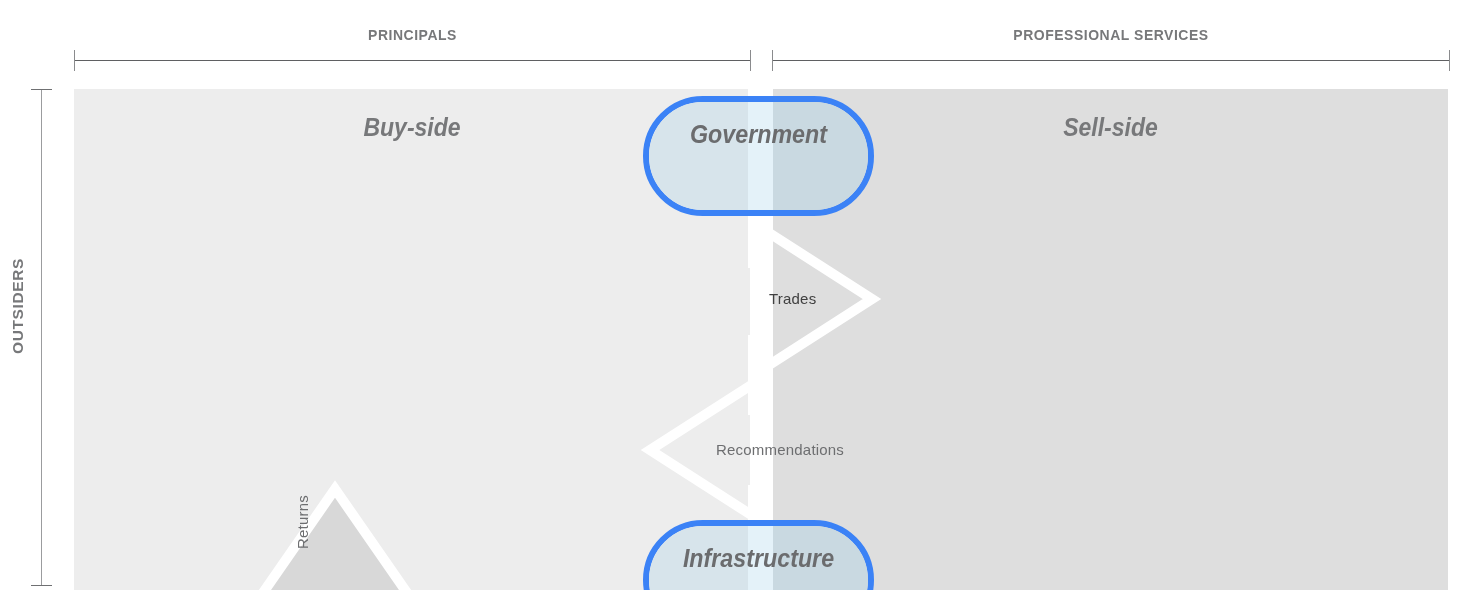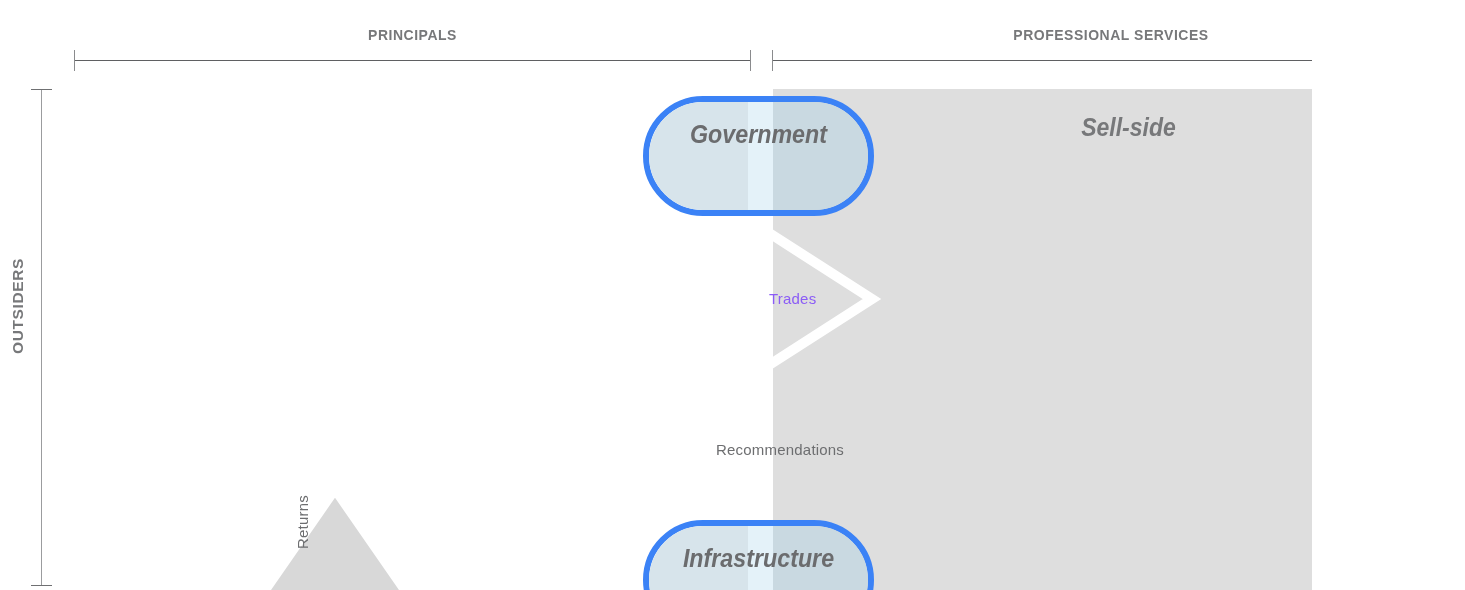--- a/index.html
+++ b/index.html
@@ -8,21 +8,21 @@
     padding: 0;
     background: #ffffff;
   }
   body {
     font-family: "Liberation Sans", sans-serif;
     -webkit-font-smoothing: antialiased;
   }
 
   #stage {
     position: relative;
-    width: 1312px;
+    width: 1465px;
     height: 590px;
     background: #ffffff;
     overflow: hidden;
   }
 
   
   .group-title {
     position: absolute;
     top: 26px;
     font-family: "Liberation Sans", sans-serif;
@@ -212,40 +212,43 @@
   <div class="bracket-tick-v" id="tick-p-left"></div>
   <div class="bracket-tick-v" id="tick-p-right"></div>
   <div class="bracket-tick-v" id="tick-s-left"></div>
   <div class="bracket-tick-v" id="tick-s-right"></div>
 
   <div id="axis-line-v"></div>
   <div class="axis-tick-h" id="axis-tick-top"></div>
   <div class="axis-tick-h" id="axis-tick-bottom"></div>
   <div id="axis-label-outsiders" style="color: rgb(119, 120, 122);">OUTSIDERS</div>
 
-
-  <div class="panel" id="panel-sellside" style="background: rgb(222, 222, 222); padding-left: 12px;">
+  <div class="panel" id="panel-buyside" style="background: rgb(237, 237, 237);">
+    <div class="panel-title" style="color: rgb(119, 120, 122);">Buy-side</div>
+  </div>
+
+  <div class="panel" id="panel-sellside" style="background: rgb(222, 222, 222);">
     <div class="panel-title" style="color: rgb(119, 120, 122);">Sell-side</div>
   </div>
 
   <svg id="flow-layer" viewBox="0 0 1465 590">
 
     <path d="M 752 222 L 872 299 L 752 376" fill="none" stroke="#ffffff" stroke-width="10" stroke-linejoin="miter" stroke-linecap="butt"></path>
 
     <path d="M 770 373 L 650 450 L 770 527" fill="none" stroke="#ffffff" stroke-width="10" stroke-linejoin="miter" stroke-linecap="butt"></path>
 
     <path d="M 258 600 L 335 489 L 412 600" fill="#d8d8d8" stroke="#ffffff" stroke-width="10" stroke-linejoin="miter" stroke-linecap="butt"></path>
   </svg>
 
   <div class="spine-bar" id="spine-top"></div>
   <div class="spine-bar" id="spine-gov"></div>
   <div class="spine-bar" id="spine-mid"></div>
   <div class="spine-bar" id="spine-bottom"></div>
 
-  <div class="flow-label" id="label-trades" style="color: #8b5cf6;">Trades</div>
+  <div class="flow-label" id="label-trades" style="color: #404040;">Trades</div>
   <div class="flow-label" id="label-recommendations" style="color: rgb(109, 110, 112);">Recommendations</div>
   <div class="flow-label" id="label-returns" style="color: rgb(109, 110, 112);">Returns</div>
 
   <div class="node-pill" id="node-government">
     <div class="pill-fill left" style="background: rgb(215, 228, 235);"></div>
     <div class="pill-fill right" style="background: rgb(201, 217, 225);"></div>
     <div class="pill-fill center" style="background: rgb(228, 242, 249);"></div>
     <div class="node-label">Government</div>
   </div>
 

